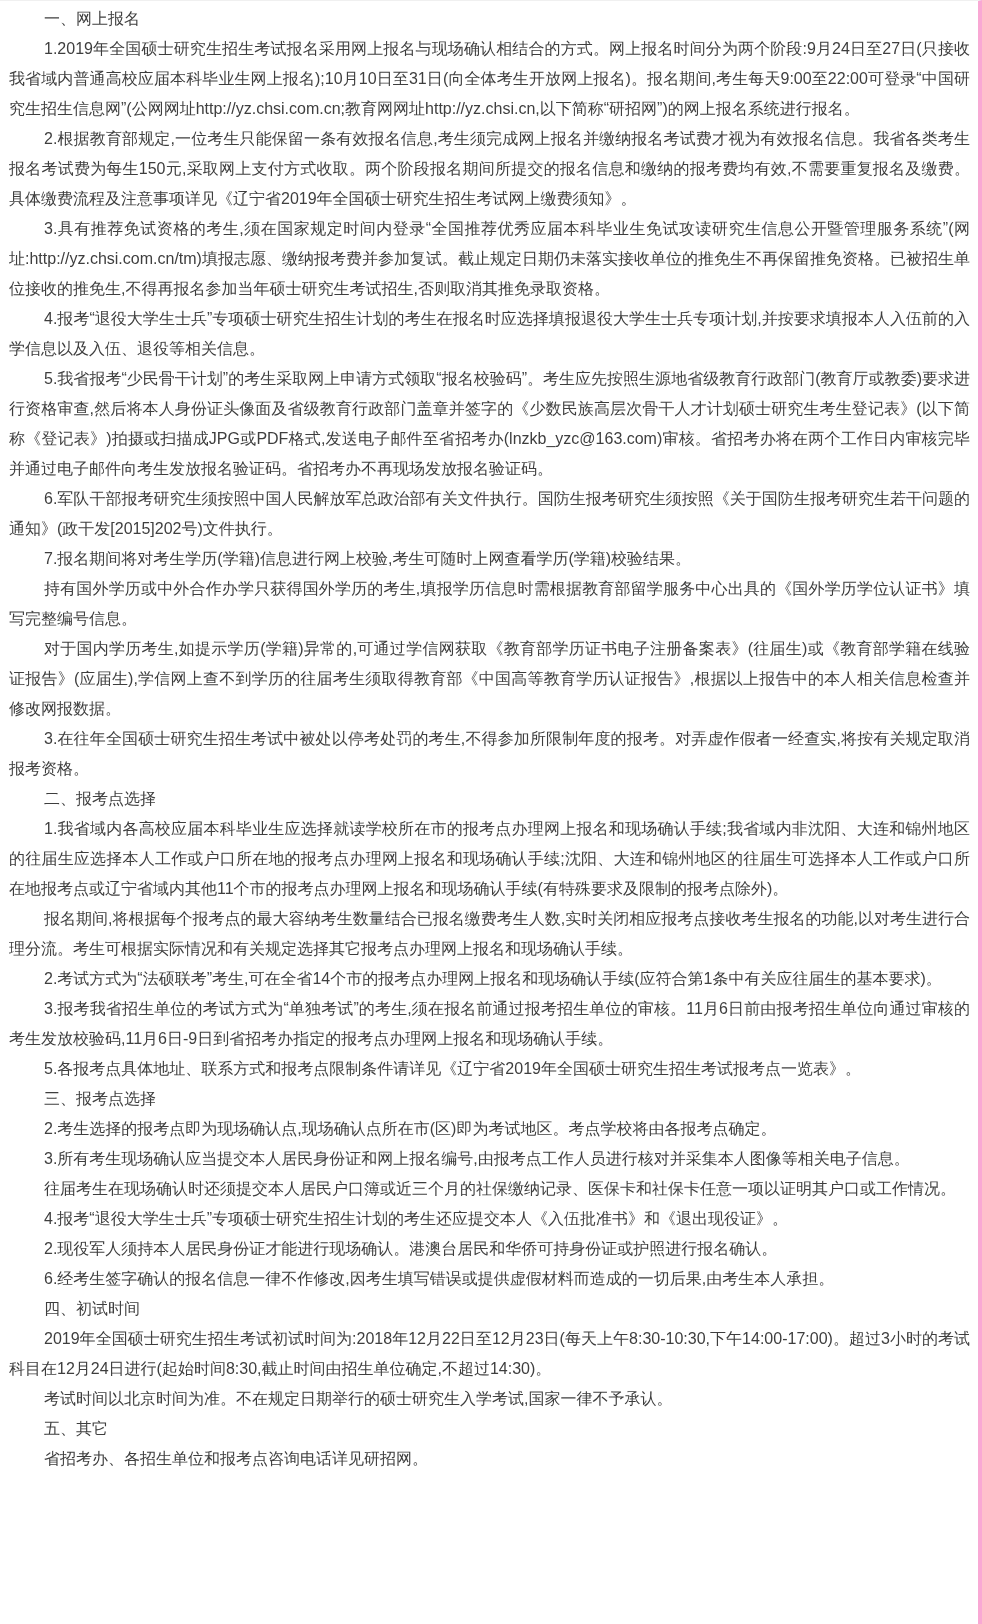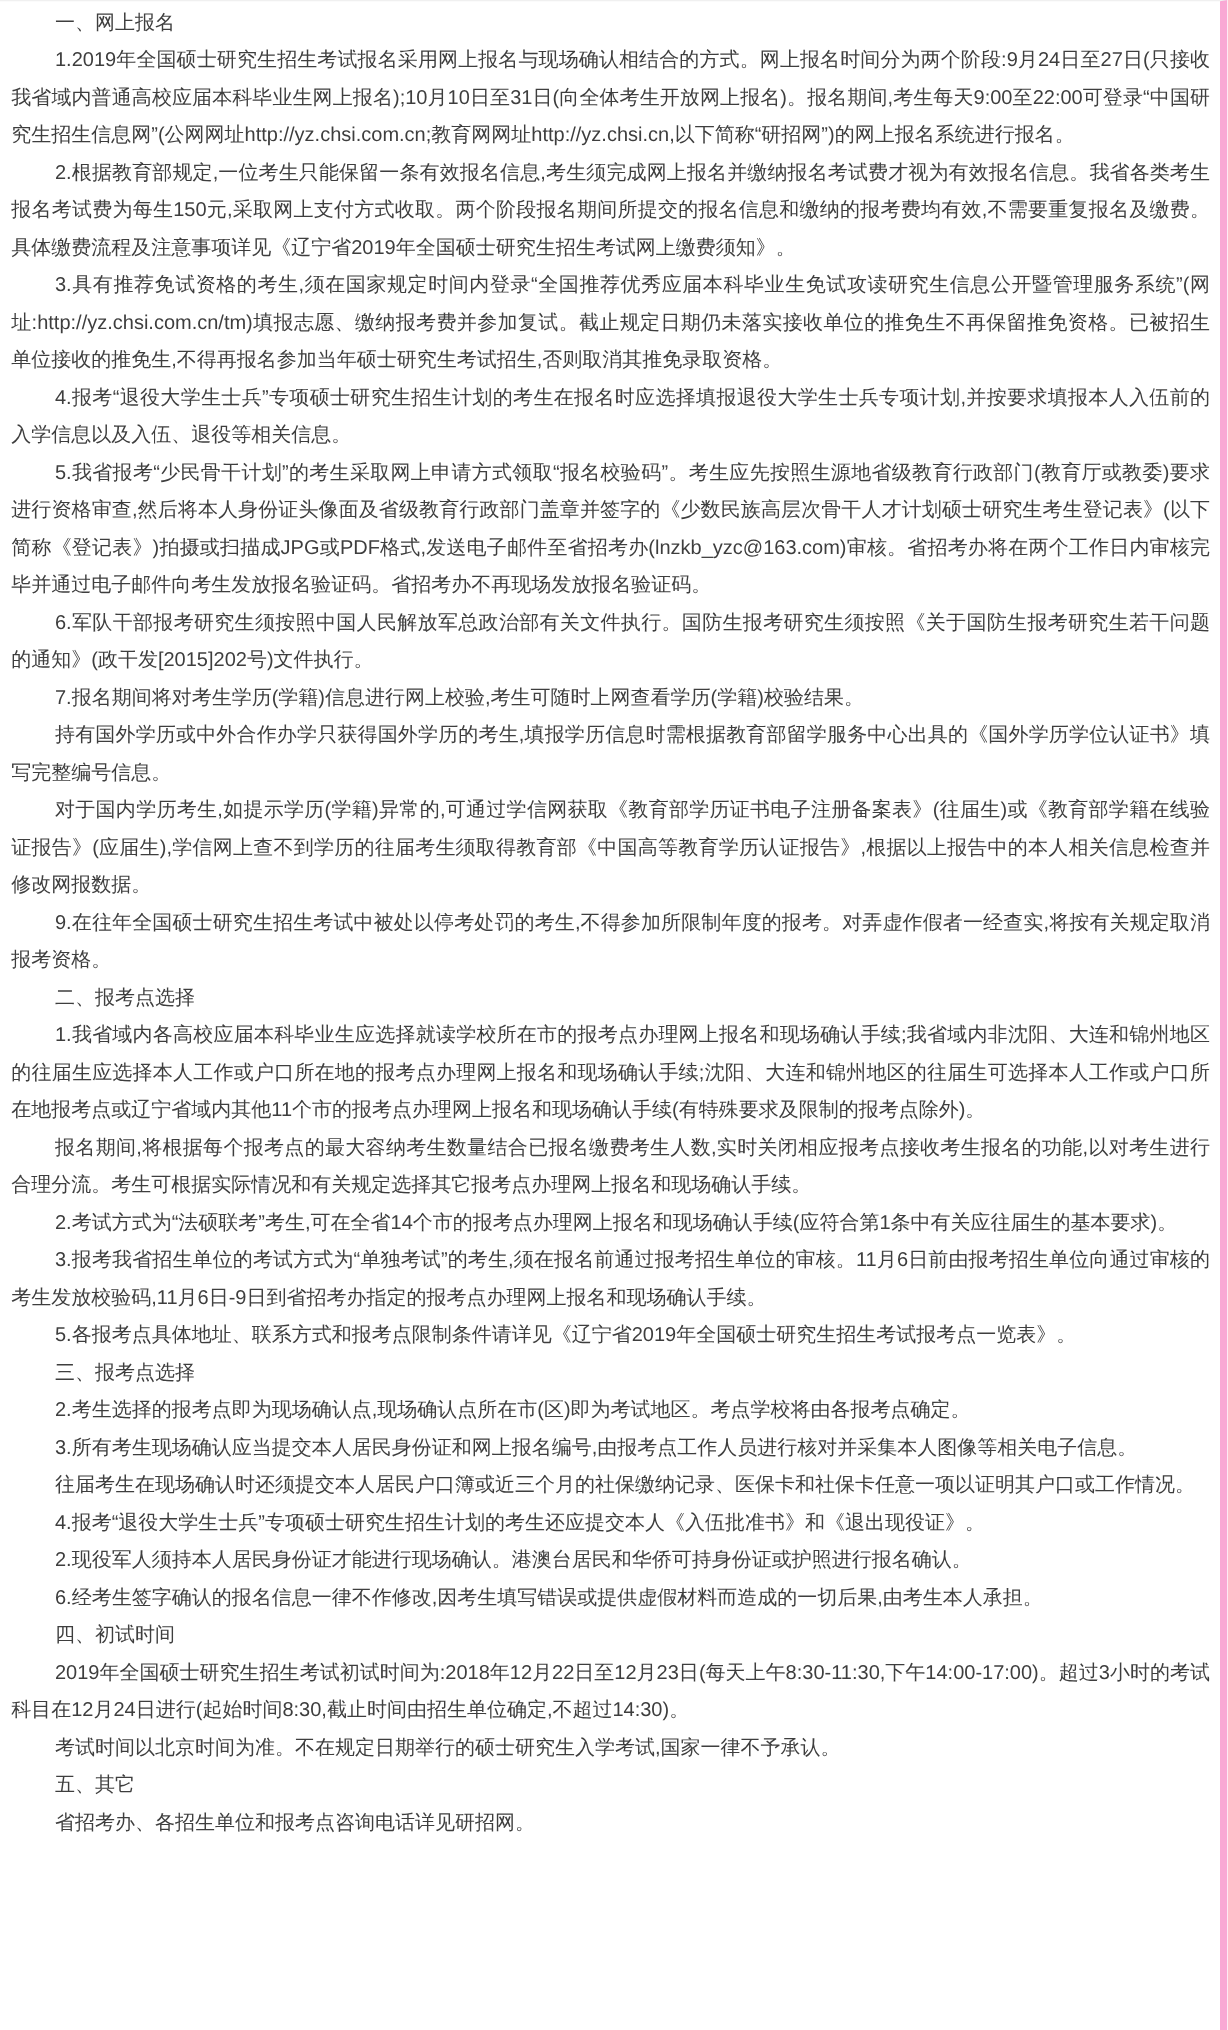--- a/index.html
+++ b/index.html
@@ -2,21 +2,21 @@
 <html><head>
 <meta charset="utf-8">
 <style>
   html,body{margin:0;padding:0;background:#ffffff;}
   .doc{
     position:relative;
     width:982px;
     min-height:1624px;
     background:#ffffff;
     box-sizing:border-box;
-    border-right:6px solid #f9a8d4;
+    border-right:4px solid #f9a8d4;
     border-top:1px solid #f0f0f0;
     font-family:"Liberation Sans", sans-serif;
     color:#3e3e3e;
     padding-top:3px;
   }
   .doc p, .doc h2{
     margin:0;
     padding:0 8px 0 9px;
     font-size:16px;
     font-weight:400;
@@ -34,37 +34,37 @@
   <h2>一、网上报名</h2>
   <p>1.2019年全国硕士研究生招生考试报名采用网上报名与现场确认相结合的方式。网上报名时间分为两个阶段:9月24日至27日(只接收我省域内普通高校应届本科毕业生网上报名);10月10日至31日(向全体考生开放网上报名)。报名期间,考生每天9:00至22:00可登录“中国研究生招生信息网”(公网网址http://yz.chsi.com.cn;教育网网址http://yz.chsi.cn,以下简称“研招网”)的网上报名系统进行报名。</p>
   <p>2.根据教育部规定,一位考生只能保留一条有效报名信息,考生须完成网上报名并缴纳报名考试费才视为有效报名信息。我省各类考生报名考试费为每生150元,采取网上支付方式收取。两个阶段报名期间所提交的报名信息和缴纳的报考费均有效,不需要重复报名及缴费。具体缴费流程及注意事项详见《辽宁省2019年全国硕士研究生招生考试网上缴费须知》。</p>
   <p>3.具有推荐免试资格的考生,须在国家规定时间内登录“全国推荐优秀应届本科毕业生免试攻读研究生信息公开暨管理服务系统”(网址:http://yz.chsi.com.cn/tm)填报志愿、缴纳报考费并参加复试。截止规定日期仍未落实接收单位的推免生不再保留推免资格。已被招生单位接收的推免生,不得再报名参加当年硕士研究生考试招生,否则取消其推免录取资格。</p>
   <p>4.报考“退役大学生士兵”专项硕士研究生招生计划的考生在报名时应选择填报退役大学生士兵专项计划,并按要求填报本人入伍前的入学信息以及入伍、退役等相关信息。</p>
   <p>5.我省报考“少民骨干计划”的考生采取网上申请方式领取“报名校验码”。考生应先按照生源地省级教育行政部门(教育厅或教委)要求进行资格审查,然后将本人身份证头像面及省级教育行政部门盖章并签字的《少数民族高层次骨干人才计划硕士研究生考生登记表》(以下简称《登记表》)拍摄或扫描成JPG或PDF格式,发送电子邮件至省招考办(lnzkb_yzc@163.com)审核。省招考办将在两个工作日内审核完毕并通过电子邮件向考生发放报名验证码。省招考办不再现场发放报名验证码。</p>
   <p>6.军队干部报考研究生须按照中国人民解放军总政治部有关文件执行。国防生报考研究生须按照《关于国防生报考研究生若干问题的通知》(政干发[2015]202号)文件执行。</p>
   <p>7.报名期间将对考生学历(学籍)信息进行网上校验,考生可随时上网查看学历(学籍)校验结果。</p>
   <p>持有国外学历或中外合作办学只获得国外学历的考生,填报学历信息时需根据教育部留学服务中心出具的《国外学历学位认证书》填写完整编号信息。</p>
   <p>对于国内学历考生,如提示学历(学籍)异常的,可通过学信网获取《教育部学历证书电子注册备案表》(往届生)或《教育部学籍在线验证报告》(应届生),学信网上查不到学历的往届考生须取得教育部《中国高等教育学历认证报告》,根据以上报告中的本人相关信息检查并修改网报数据。</p>
-  <p>9.在往年全国硕士研究生招生考试中被处以停考处罚的考生,不得参加所限制年度的报考。对弄虚作假者一经查实,将按有关规定取消报考资格。</p>
+  <p>3.在往年全国硕士研究生招生考试中被处以停考处罚的考生,不得参加所限制年度的报考。对弄虚作假者一经查实,将按有关规定取消报考资格。</p>
 
   <h2>二、报考点选择</h2>
   <p>1.我省域内各高校应届本科毕业生应选择就读学校所在市的报考点办理网上报名和现场确认手续;我省域内非沈阳、大连和锦州地区的往届生应选择本人工作或户口所在地的报考点办理网上报名和现场确认手续;沈阳、大连和锦州地区的往届生可选择本人工作或户口所在地报考点或辽宁省域内其他11个市的报考点办理网上报名和现场确认手续(有特殊要求及限制的报考点除外)。</p>
   <p>报名期间,将根据每个报考点的最大容纳考生数量结合已报名缴费考生人数,实时关闭相应报考点接收考生报名的功能,以对考生进行合理分流。考生可根据实际情况和有关规定选择其它报考点办理网上报名和现场确认手续。</p>
   <p>2.考试方式为“法硕联考”考生,可在全省14个市的报考点办理网上报名和现场确认手续(应符合第1条中有关应往届生的基本要求)。</p>
   <p>3.报考我省招生单位的考试方式为“单独考试”的考生,须在报名前通过报考招生单位的审核。11月6日前由报考招生单位向通过审核的考生发放校验码,11月6日-9日到省招考办指定的报考点办理网上报名和现场确认手续。</p>
   <p>5.各报考点具体地址、联系方式和报考点限制条件请详见《辽宁省2019年全国硕士研究生招生考试报考点一览表》。</p>
 
   <h2>三、报考点选择</h2>
   <p>2.考生选择的报考点即为现场确认点,现场确认点所在市(区)即为考试地区。考点学校将由各报考点确定。</p>
   <p>3.所有考生现场确认应当提交本人居民身份证和网上报名编号,由报考点工作人员进行核对并采集本人图像等相关电子信息。</p>
   <p>往届考生在现场确认时还须提交本人居民户口簿或近三个月的社保缴纳记录、医保卡和社保卡任意一项以证明其户口或工作情况。</p>
   <p>4.报考“退役大学生士兵”专项硕士研究生招生计划的考生还应提交本人《入伍批准书》和《退出现役证》。</p>
   <p>2.现役军人须持本人居民身份证才能进行现场确认。港澳台居民和华侨可持身份证或护照进行报名确认。</p>
   <p>6.经考生签字确认的报名信息一律不作修改,因考生填写错误或提供虚假材料而造成的一切后果,由考生本人承担。</p>
 
   <h2>四、初试时间</h2>
-  <p>2019年全国硕士研究生招生考试初试时间为:2018年12月22日至12月23日(每天上午8:30-11:30,下午14:00-17:00)。超过3小时的考试科目在12月24日进行(起始时间8:30,截止时间由招生单位确定,不超过14:30)。</p>
+  <p>2019年全国硕士研究生招生考试初试时间为:2018年12月22日至12月23日(每天上午8:30-10:30,下午14:00-17:00)。超过3小时的考试科目在12月24日进行(起始时间8:30,截止时间由招生单位确定,不超过14:30)。</p>
   <p>考试时间以北京时间为准。不在规定日期举行的硕士研究生入学考试,国家一律不予承认。</p>
 
   <h2>五、其它</h2>
   <p>省招考办、各招生单位和报考点咨询电话详见研招网。</p>
 
 </div>
 
 </body></html>

